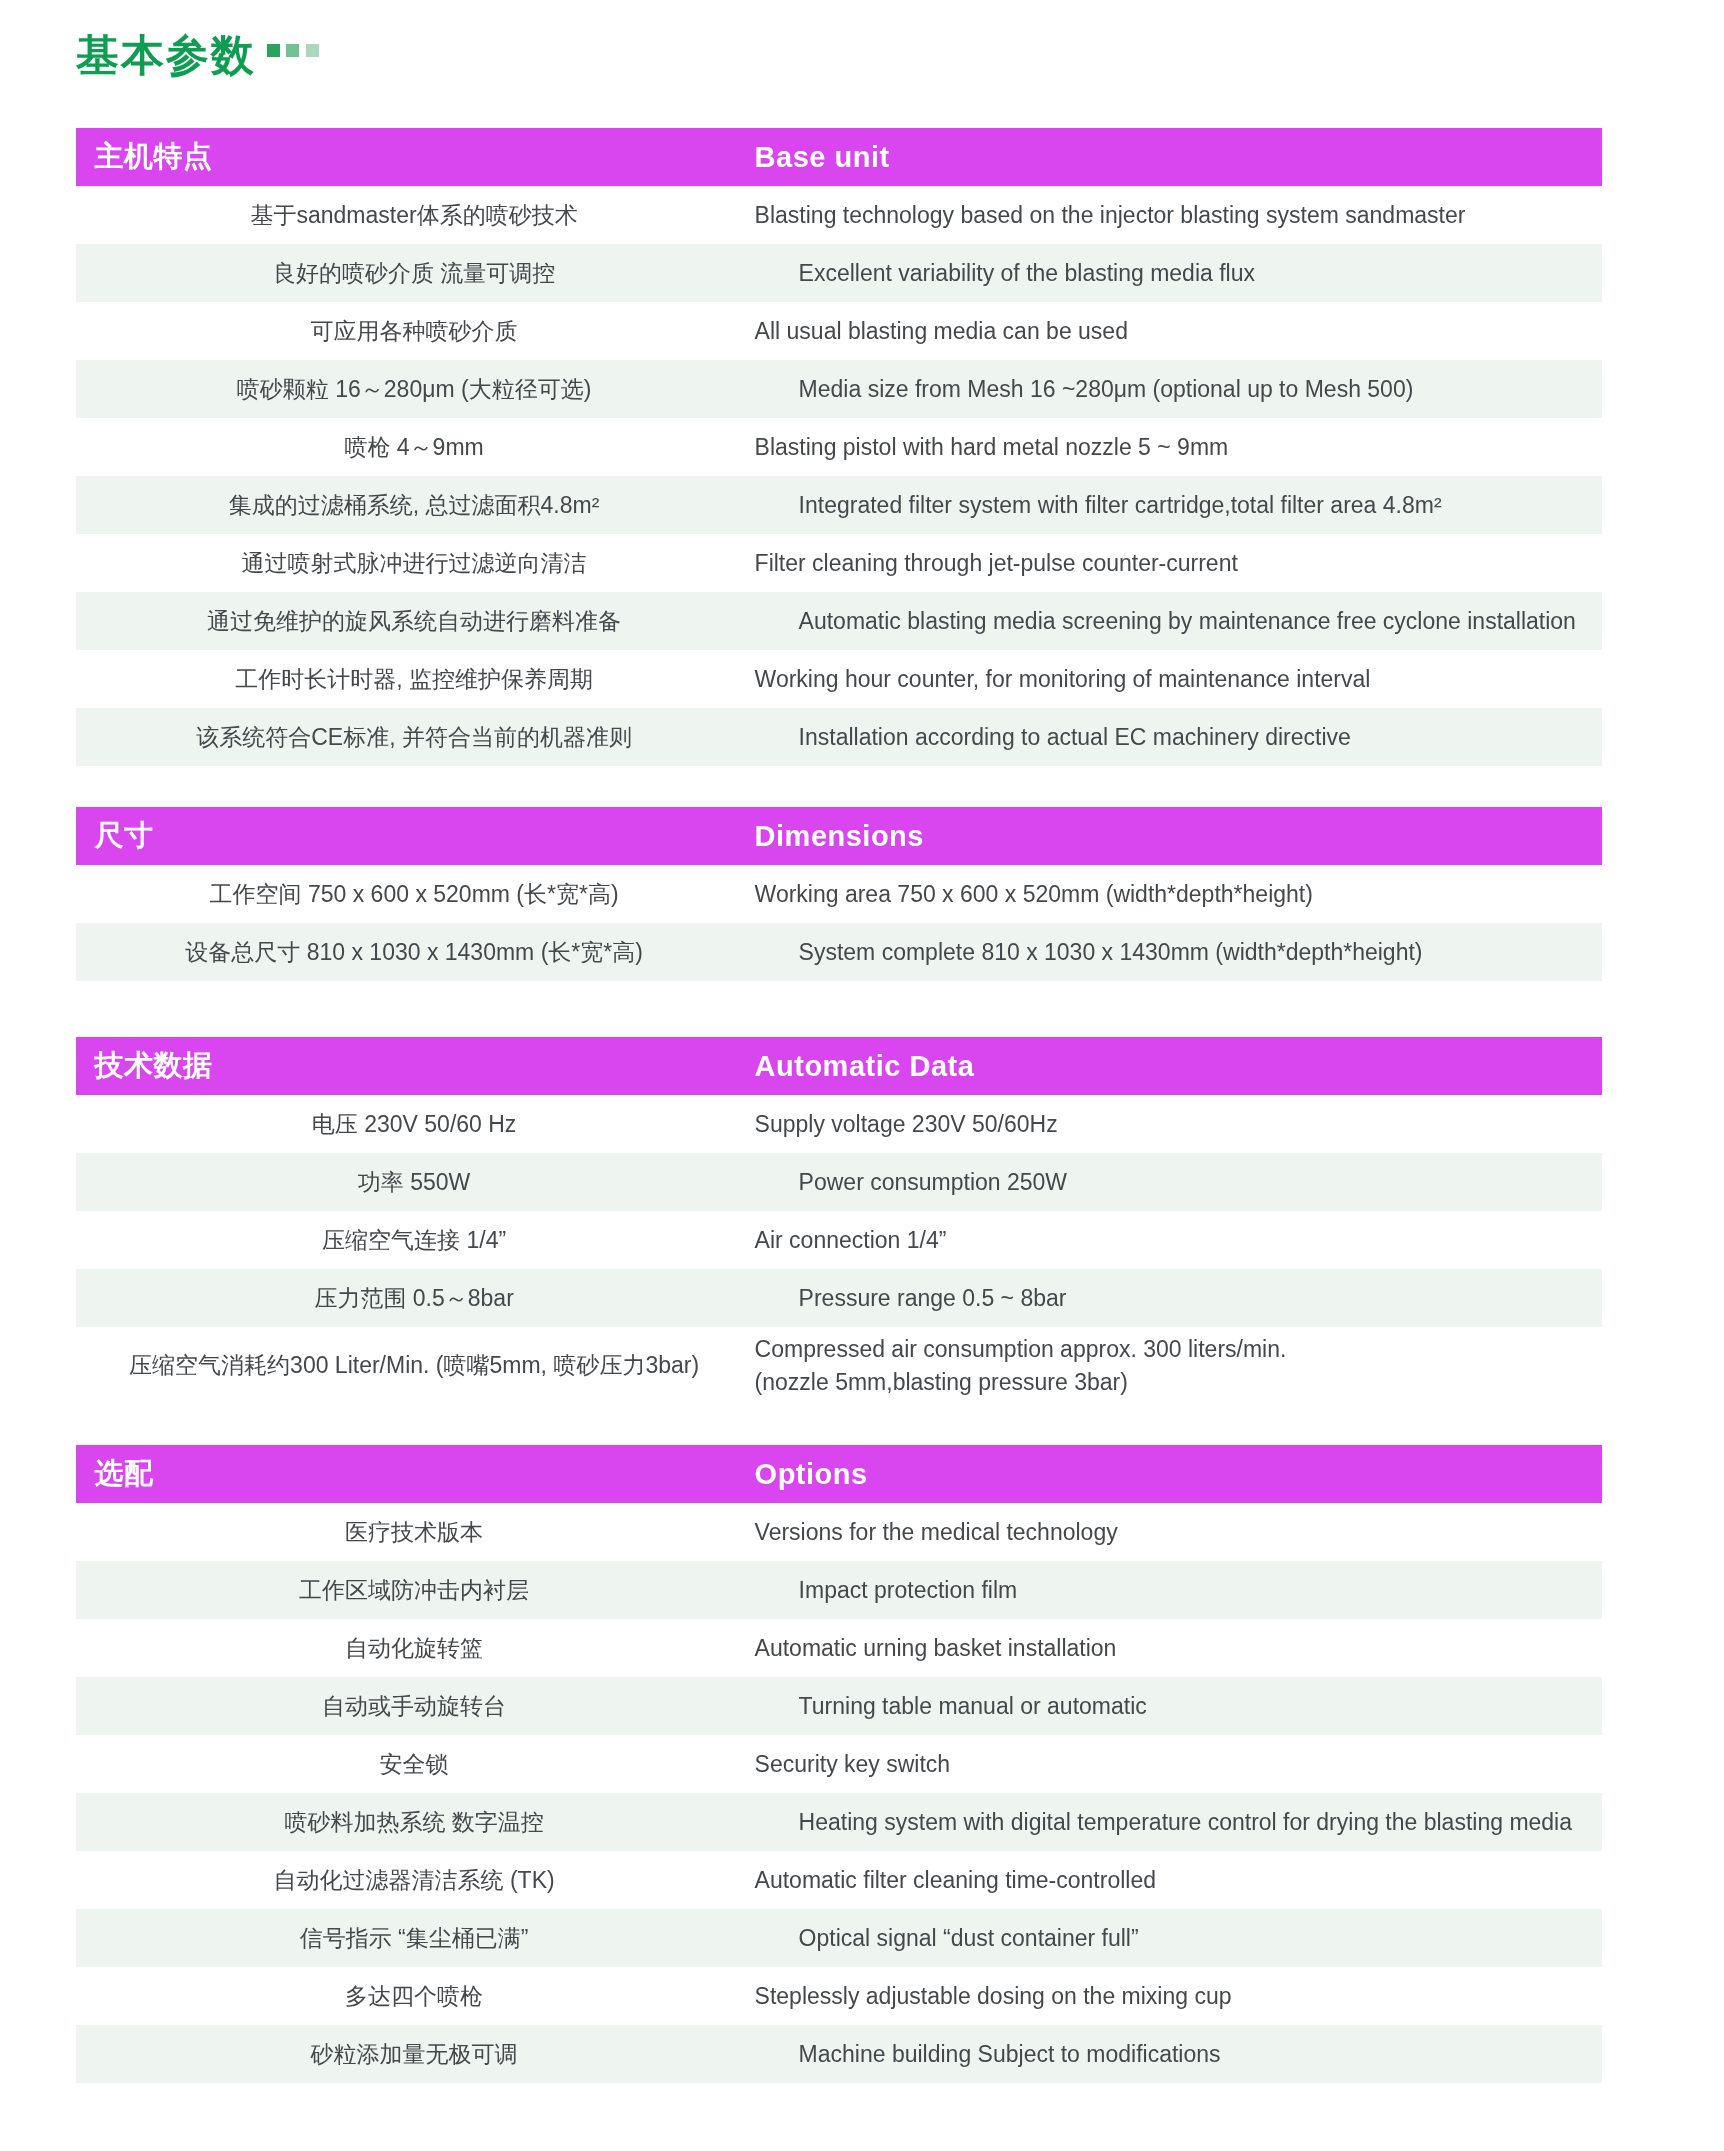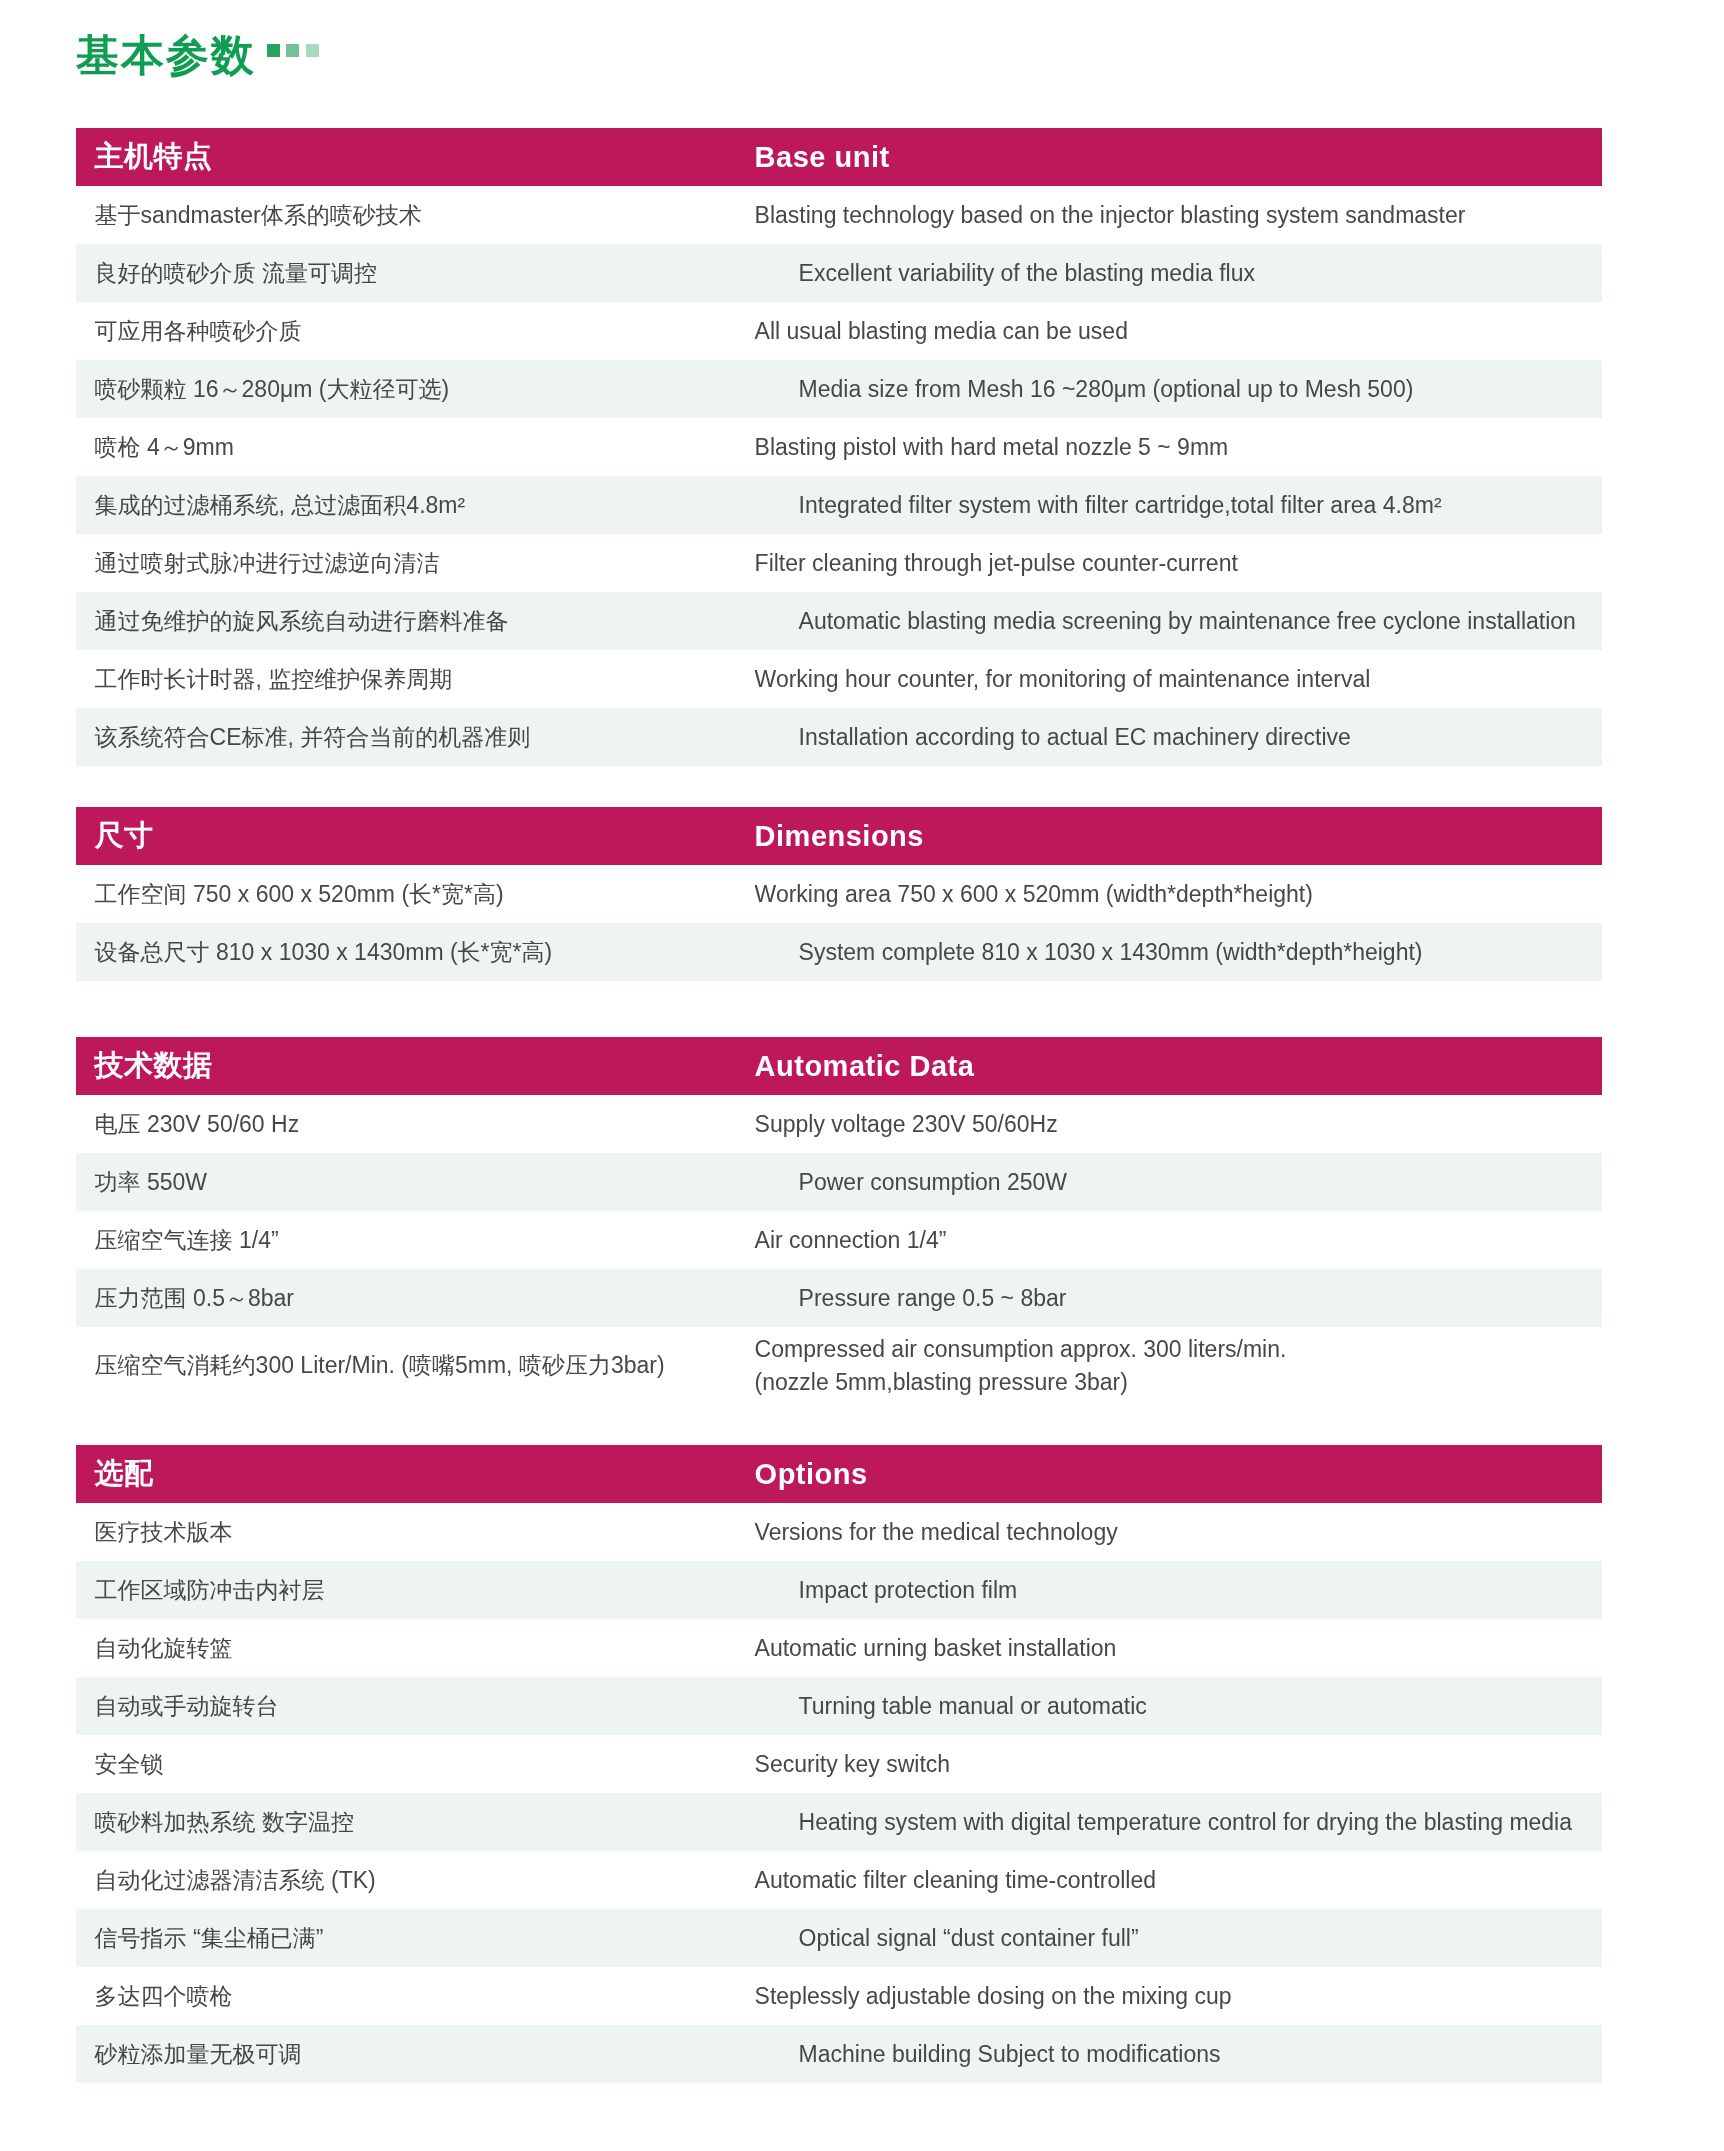--- a/index.html
+++ b/index.html
@@ -42,21 +42,21 @@
   
   .spec-section { margin-top: 65px; }
   .spec-section:nth-child(1) { margin-top: 46px; }
   .spec-section:nth-child(2) { margin-top: 41px; }
   .spec-section:nth-child(3) { margin-top: 56px; }
   .spec-section:nth-child(4) { margin-top: 41px; }
   .section-header {
     display: flex;
     align-items: center;
     min-height: 58px;
-    background: #be185d;
+    background: #d946ef;
     color: #ffffff;
     padding-left: 18.6px;
     box-sizing: border-box;
   }
   .hdr-zh, .hdr-en {
     font-size: 29px;
     font-weight: 700;
     letter-spacing: 0.5px;
   }
   .hdr-zh {
@@ -79,20 +79,21 @@
   .cell {
     font-size: 23px;
     line-height: 33px;
     color: #45484b;
   }
   .cell.zh {
     width: 660px;
     flex-shrink: 0;
     padding-right: 21px;
     box-sizing: border-box;
+    text-align: center;
   }
   .cell.en {
     flex: 1;
     white-space: pre-line;
     padding-right: 3.7px;
   }
 </style>
 </head>
 <body>
 

